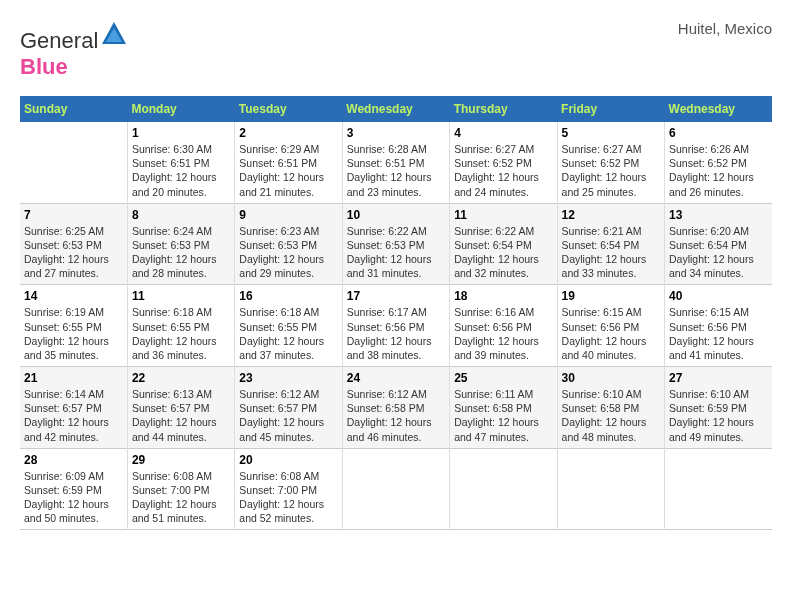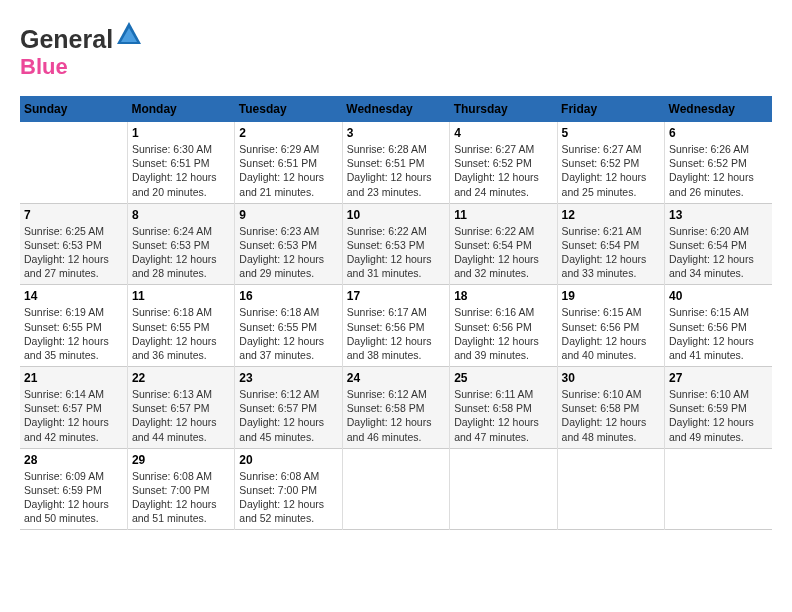--- a/index.html
+++ b/index.html
@@ -14,22 +14,22 @@
       display: flex;
       justify-content: space-between;
       align-items: flex-start;
       margin-bottom: 16px;
     }
     .logo {
       display: flex;
       align-items: center;
     }
     .logo-text-general {
-      font-size: 25px;
-      font-weight: bold;
+      font-size: 22px;
+      font-weight: normal;
       color: #333;
     }
     .logo-text-blue {
       font-size: 22px;
       font-weight: bold;
       color: #ec4899;
     }
     .logo-icon {
       width: 28px;
       height: 28px;
@@ -48,21 +48,21 @@
       font-size: 15px;
       color: #555;
     }
     table {
       width: 100%;
       border-collapse: collapse;
       font-size: 10.5px;
     }
     thead tr th {
       background-color: #2a6db5;
-      color: #000000;
+      color: #bef264;
       padding: 6px 4px;
       text-align: left;
       font-size: 12px;
       font-weight: bold;
     }
     tbody tr {
       border-bottom: 1px solid #ccc;
     }
     tbody tr:nth-child(even) {
       background-color: #f5f5f5;
@@ -96,20 +96,21 @@
   <div class="logo">
     <div>
       <span class="logo-text-general">General</span><svg class="logo-icon" viewBox="0 0 28 28" xmlns="http://www.w3.org/2000/svg">
         <polygon points="14,2 26,24 2,24" fill="#1a6eb5"></polygon>
         <polygon points="14,8 22,22 6,22" fill="#4a9de0"></polygon>
       </svg><br>
       <span class="logo-text-blue">Blue</span>
     </div>
   </div>
   <div class="title-block">
+    <div class="location-title">Huitel, Mexico</div>
   </div>
 </div>
 
 <table>
   <thead>
     <tr>
     <th>Sunday</th>
         <th>Monday</th>
         <th>Tuesday</th>
         <th>Wednesday</th>

